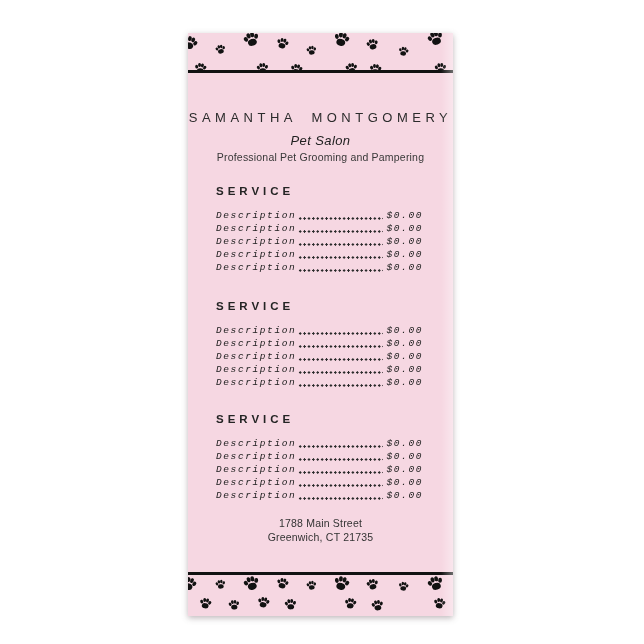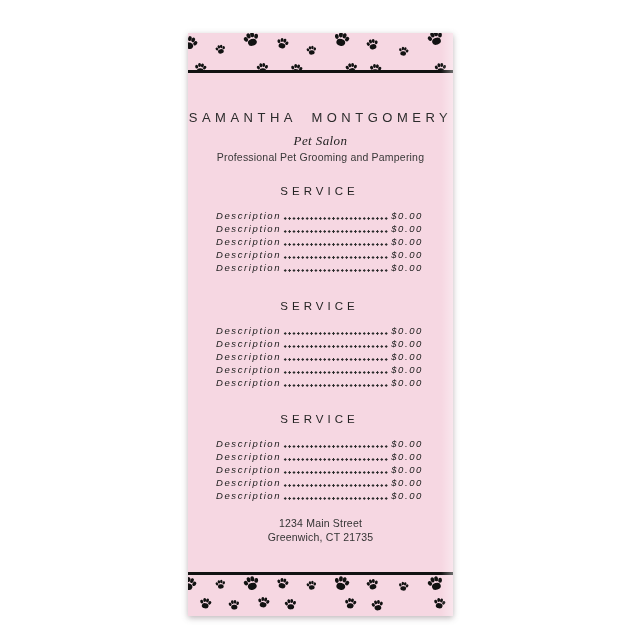--- a/index.html
+++ b/index.html
@@ -37,48 +37,48 @@
   .paw{ position:absolute; fill:var(--line); }
   .centered{ position:absolute; left:0; right:0; text-align:center; color:var(--ink); }
   .biz-title{
     top:78px;
     font-size:13px; line-height:14px; font-weight:400;
     letter-spacing:4.5px; word-spacing:7px;
     color:#2b2b2b;
   }
   .biz-subtitle{
     top:100px;
-    font-family:Liberation Serif, serif;
+    font-family:Liberation Sans, sans-serif;
     font-style:italic;
     font-size:13px; line-height:15px;
     letter-spacing:0.4px;
     color:#222;
   }
   .biz-tagline{
     top:118px;
     font-size:10.5px; line-height:12px;
     letter-spacing:0.2px;
     color:#383838;
   }
   .svc{
     position:absolute; left:28px; right:30px;
   }
   .svc-1{ top:150px; }
   .svc-2{ top:265px; }
   .svc-3{ top:378px; }
   .svc h2{
-    text-align:center;
+    text-align:left;
     font-size:11.5px; line-height:16px;
-    font-weight:400; letter-spacing:4px;
+    font-weight:700; letter-spacing:4px;
     color:#242424;
     margin-bottom:10px;
   }
   .row{
     display:flex; align-items:flex-end;
-    font-family:Liberation Sans, sans-serif;
+    font-family:Liberation Mono, monospace;
     font-style:italic;
     font-size:9.5px; line-height:13px;
     letter-spacing:1.6px;
     color:#202020;
     white-space:nowrap;
   }
   .row .dots{
     flex:1; height:13px; margin:0 3px 0 2px;
     background-image:radial-gradient(circle, #2a2a2a 1.05px, transparent 1.35px);
     background-size:4.4px 3px;
@@ -245,21 +245,21 @@
         <span>$0.00</span>
       </div>
     <div class="row">
         <span>Description</span>
         <span class="dots"></span>
         <span>$0.00</span>
       </div>
   </section>
 
   <div class="contact">
-    <div>1234 Main Street</div>
+    <div>1788 Main Street</div>
     <div>Greenwich, CT 21735</div>
   </div>
 
   <div class="band band-bottom">
     <svg class="paw" viewBox="0 0 24 24" style="left:-7px;top:1px;width:16px;height:16px;transform:rotate(16deg)">
         <use href="#paw"></use>
       </svg>
     <svg class="paw" viewBox="0 0 24 24" style="left:27px;top:4px;width:11px;height:11px;transform:rotate(-10deg)">
         <use href="#paw"></use>
       </svg>

